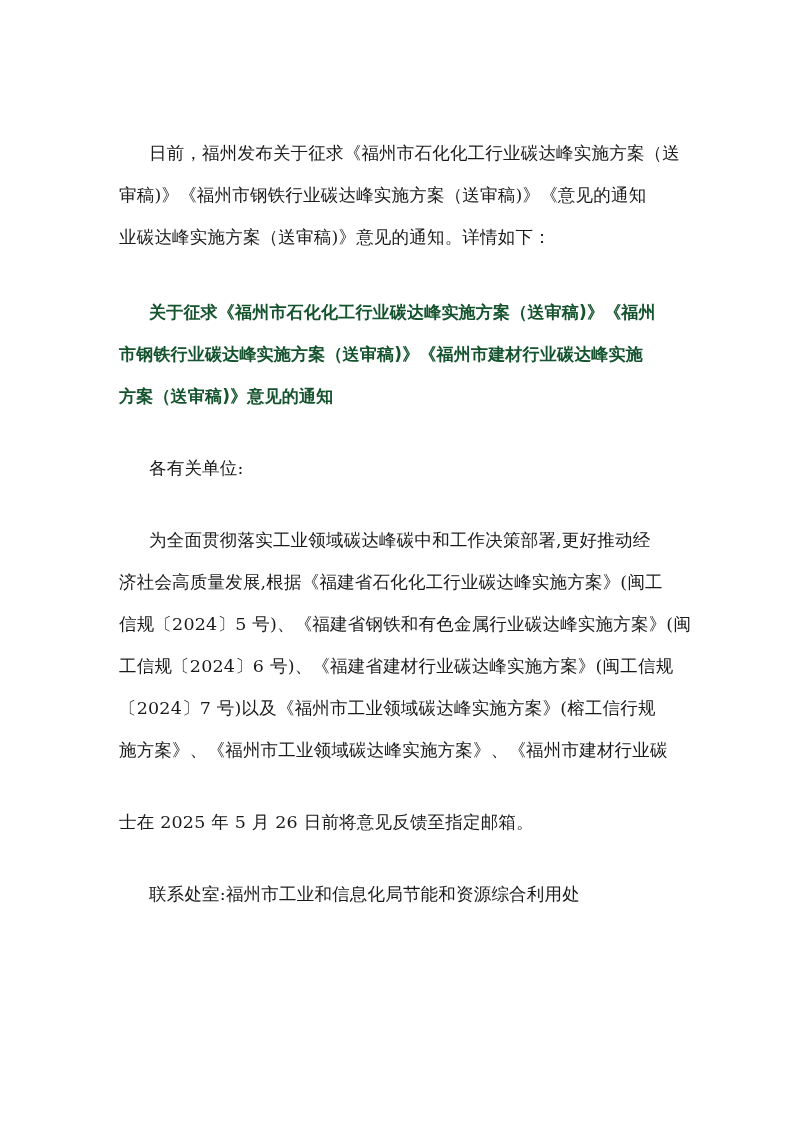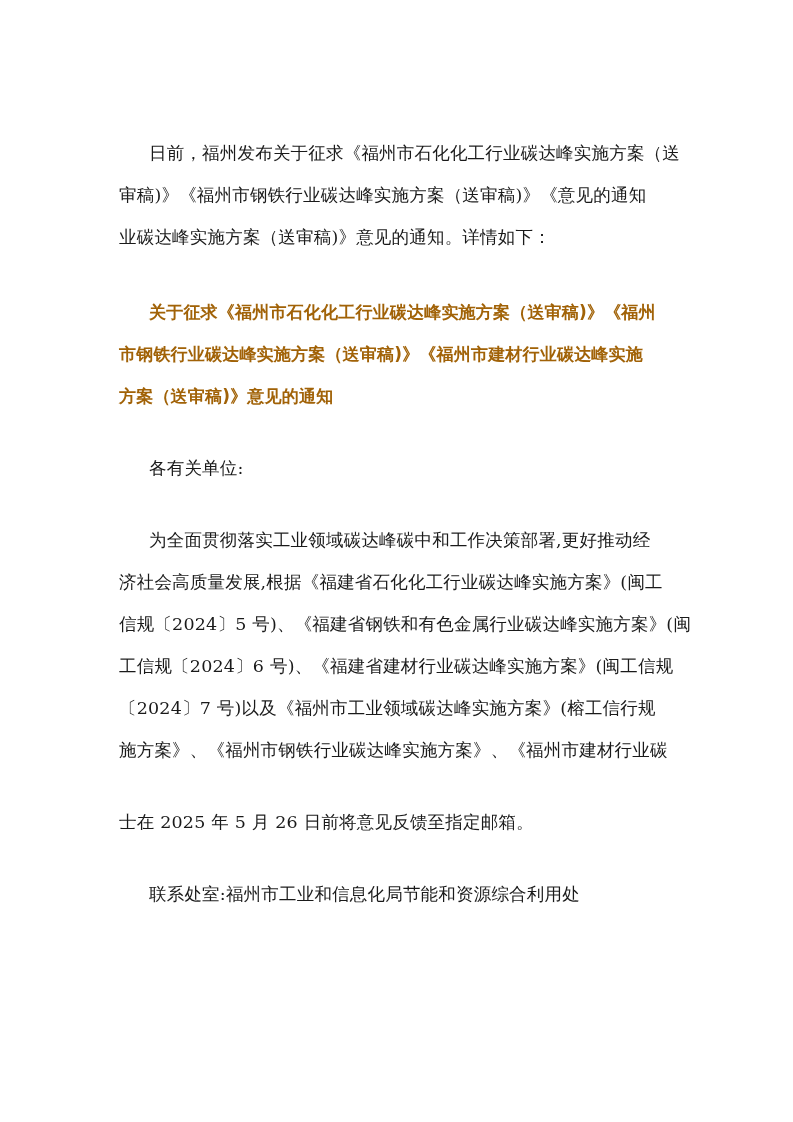--- a/index.html
+++ b/index.html
@@ -28,21 +28,21 @@
       height: 42px;
       line-height: 34px;
       white-space: nowrap;
       letter-spacing: 0.2px;
     }
     .indent { padding-left: 30px; }
     .title .line {
       font-family: "DejaVu Sans", "Liberation Sans", sans-serif;
       font-weight: bold;
       font-size: 17px;
-      color: #a16207;
+      color: #14532d;
     }
     .center { }
     .para { display: block; }
   </style>
 </head>
 <body>
 
 <div class="page">
 
   <div class="para">
@@ -66,21 +66,21 @@
   </div>
 
   <div style="height:30px"></div>
 
   <div class="para">
     <span class="line indent">为全面贯彻落实工业领域碳达峰碳中和工作决策部署,更好推动经</span>
     <span class="line">济社会高质量发展,根据《福建省石化化工行业碳达峰实施方案》(闽工</span>
     <span class="line">信规〔2024〕5 号)、《福建省钢铁和有色金属行业碳达峰实施方案》(闽</span>
     <span class="line">工信规〔2024〕6 号)、《福建省建材行业碳达峰实施方案》(闽工信规</span>
     <span class="line">〔2024〕7 号)以及《福州市工业领域碳达峰实施方案》(榕工信行规</span>
-    <span class="line">施方案》、《福州市钢铁行业碳达峰实施方案》、《福州市建材行业碳</span>
+    <span class="line">施方案》、《福州市工业领域碳达峰实施方案》、《福州市建材行业碳</span>
   </div>
 
   <div style="height:30px"></div>
 
   <div class="para">
     <span class="line">士在 2025 年 5 月 26 日前将意见反馈至指定邮箱。</span>
   </div>
 
   <div style="height:30px"></div>
 

